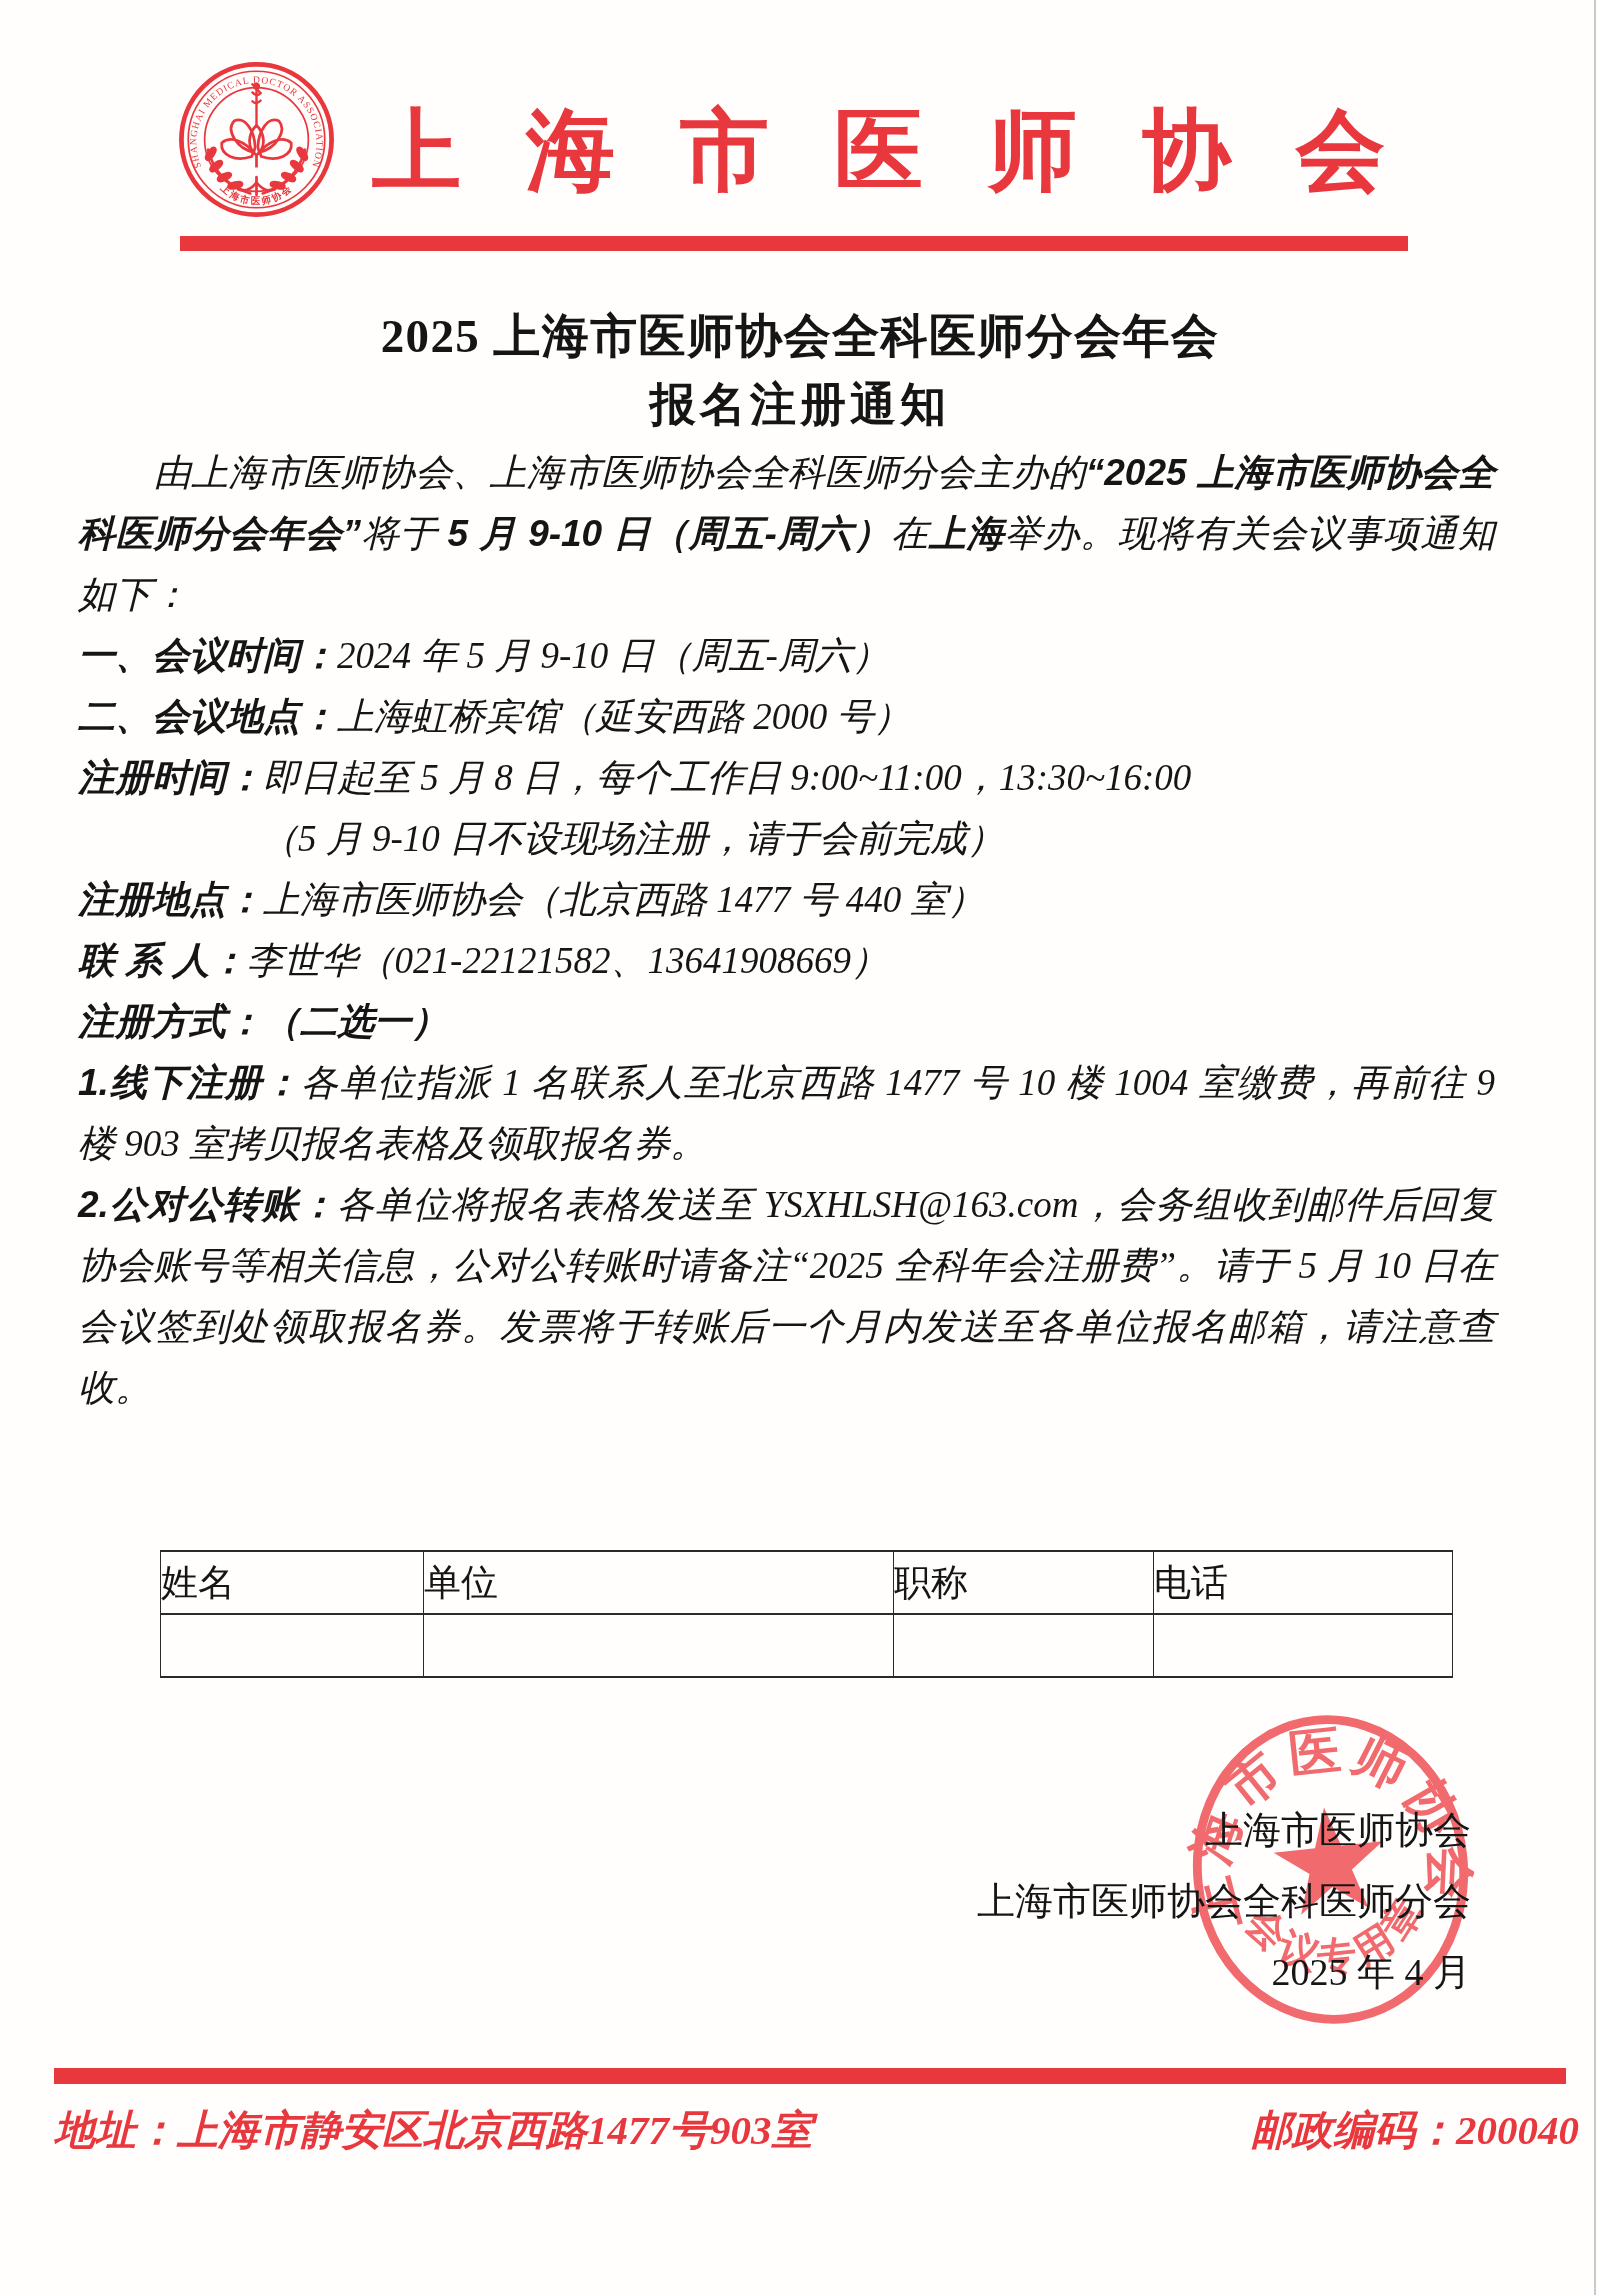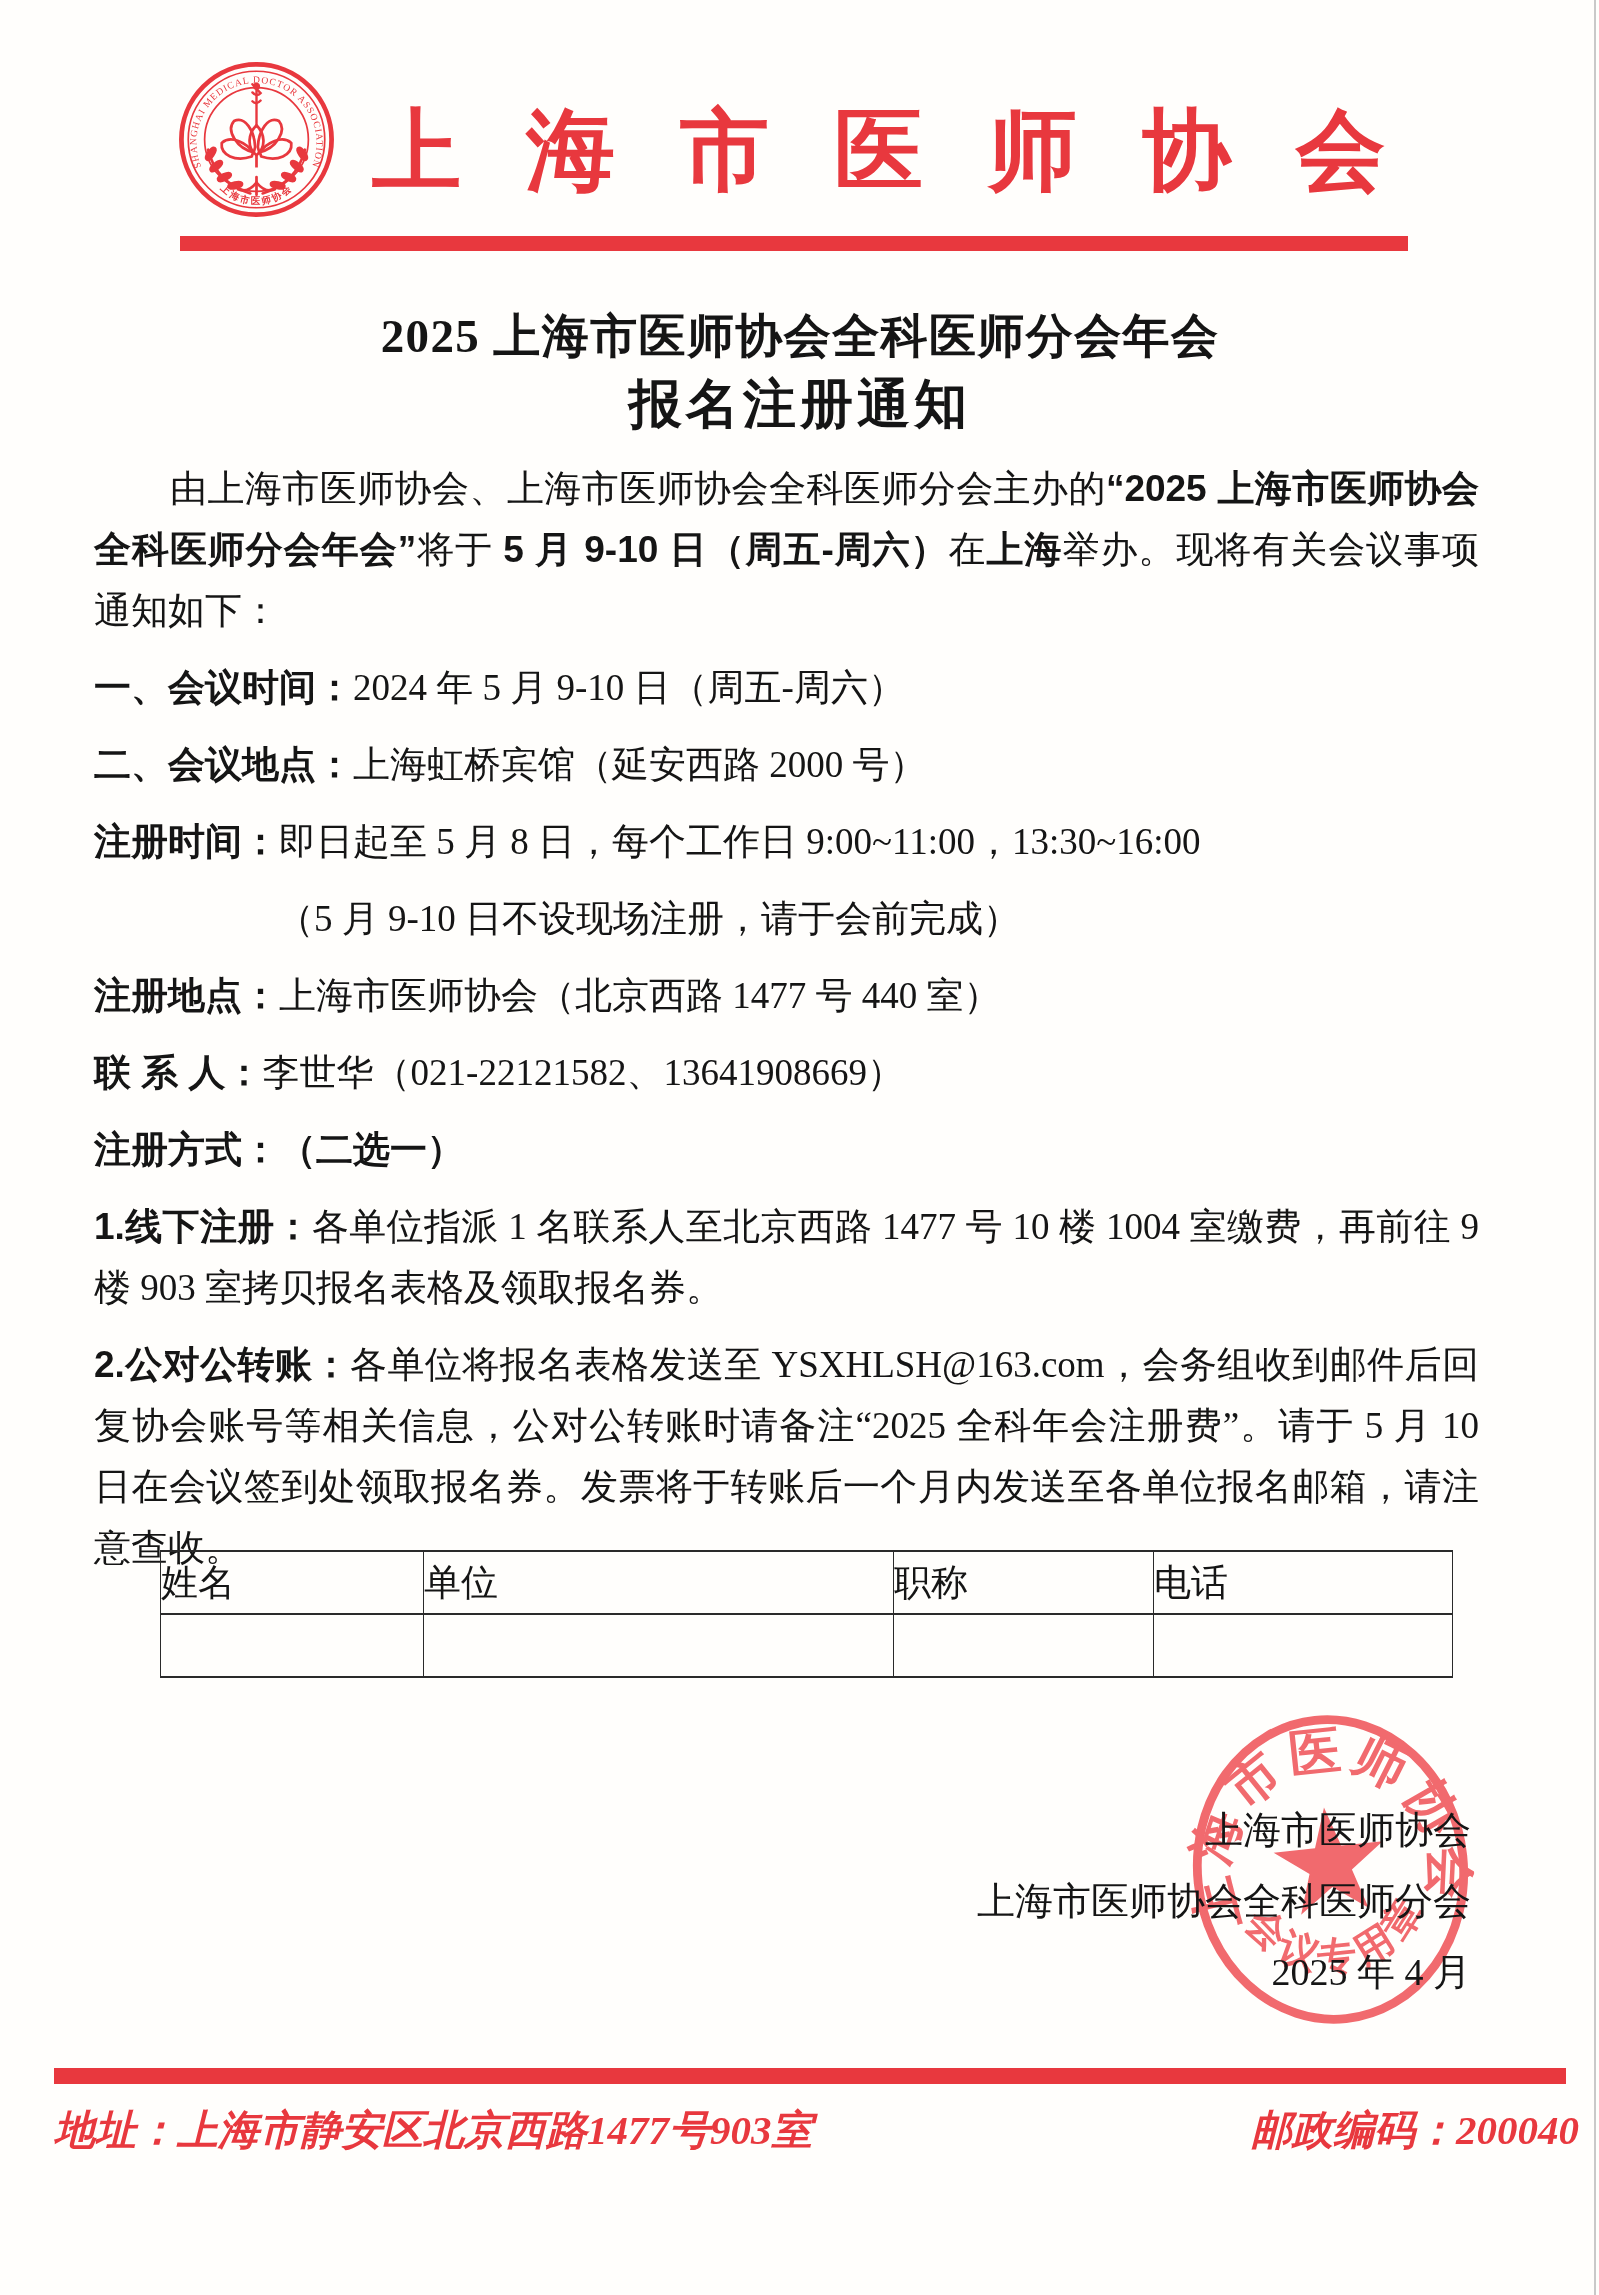--- a/index.html
+++ b/index.html
@@ -8,25 +8,25 @@
   
   .logo{position:absolute;left:178px;top:58px;width:157px;height:163px;}
   .org-title{position:absolute;left:372px;top:80px;width:1017px;height:142px;
              font-size:89px;font-weight:bold;color:#e8383e;letter-spacing:65px;
              white-space:nowrap;line-height:142px;}
   .bar-top{position:absolute;left:180px;top:236px;width:1228px;height:15px;background:#e8383e;}
   
   .doc-title{position:absolute;left:0;top:304px;width:1600px;text-align:center;
              font-size:47px;font-weight:bold;line-height:65px;letter-spacing:1.4px;}
   .doc-subtitle{position:absolute;left:0;top:372px;width:1600px;text-align:center;
-             font-size:53px;font-weight:bold;line-height:65px;letter-spacing:4.1px;}
+             font-size:46px;font-weight:bold;line-height:65px;letter-spacing:4.1px;}
   
   .bodytext{position:absolute;left:78px;top:442px;width:1417px;
             font-size:37px;line-height:61px;text-align:justify;}
-  .bodytext p{margin:16px;}
+  .bodytext p{margin:0;font-style:italic;}
   .lbl{font-weight:bold;font-family:"Liberation Sans","DejaVu Sans",sans-serif;}
   .indent2{text-indent:76px;}
   .sub-indent{padding-left:183px;}
   .excel-note{padding-left:178px;text-align:left;}
   
   .reg-table{position:absolute;left:160px;top:1550px;width:1292px;border-collapse:collapse;
              table-layout:fixed;}
   .reg-table td{border:1.4px solid #2a2a2a;text-align:left;font-size:37px;
                 height:61px;padding:0;}
   .reg-table tr:first-child td{border-top:2.7px solid #2a2a2a;}

